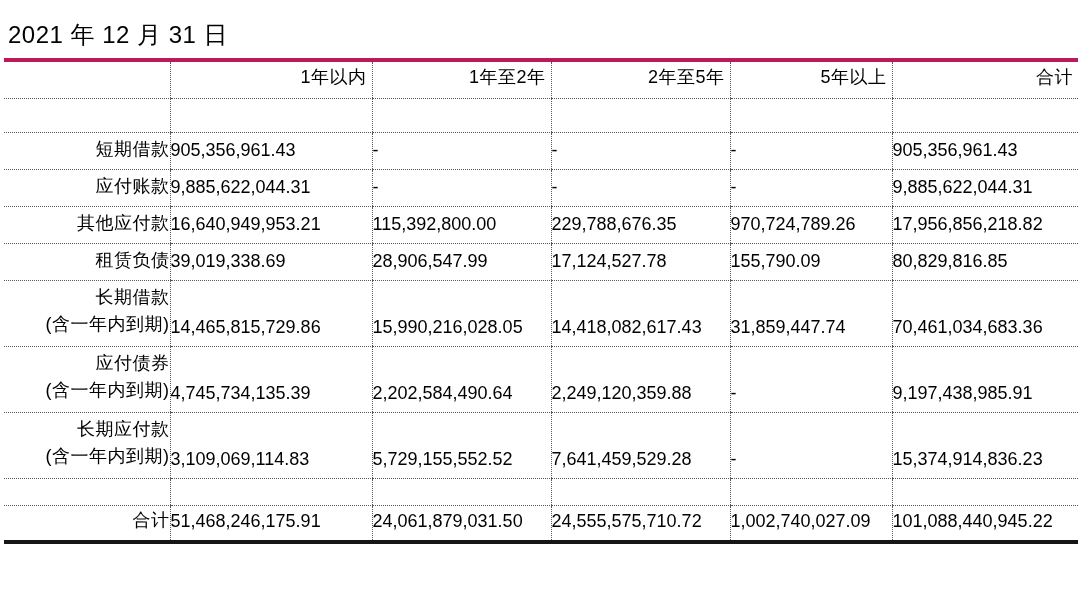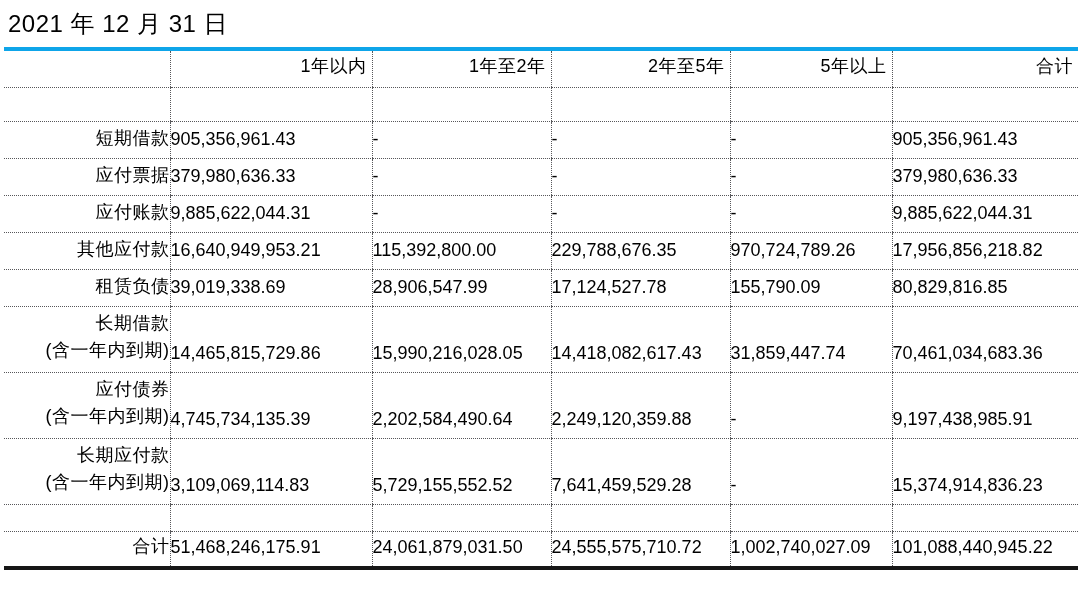--- a/index.html
+++ b/index.html
@@ -9,36 +9,36 @@
   }
   body {
     width: 1080px;
     height: 614px;
     overflow: hidden;
     font-family: "Liberation Sans", sans-serif;
     color: #000000;
     position: relative;
   }
   .page {
-    padding-top: 8px;
+    padding-top: 19px;
   }
   .title {
     margin: 0 0 7px 8px;
     font-size: 24px;
     font-weight: 400;
     letter-spacing: 0.5px;
     line-height: 32px;
     color: #000000;
   }
   table.maturity-table {
     border-collapse: collapse;
     table-layout: fixed;
     width: 1074px;
     margin-left: 4px;
-    border-top: 4px solid #0ea5e9;
+    border-top: 4px solid #be185d;
     border-bottom: 4px solid #161616;
   }
   col.c-label  { width: 166px; }
   col.c-v0     { width: 202px; }
   col.c-v1     { width: 179px; }
   col.c-v2     { width: 179px; }
   col.c-v3     { width: 162px; }
   col.c-v4     { width: 186px; }
 
   .maturity-table th,
@@ -115,28 +115,20 @@
         </tr>
         <tr class="row-data">
           <td class="label-cell">短期借款</td>
           <td class="num">905,356,961.43</td>
           <td class="num">-</td>
           <td class="num">-</td>
           <td class="num">-</td>
           <td class="num">905,356,961.43</td>
         </tr>
         <tr class="row-data">
-          <td class="label-cell">应付票据</td>
-          <td class="num">379,980,636.33</td>
-          <td class="num">-</td>
-          <td class="num">-</td>
-          <td class="num">-</td>
-          <td class="num">379,980,636.33</td>
-        </tr>
-        <tr class="row-data">
           <td class="label-cell">应付账款</td>
           <td class="num">9,885,622,044.31</td>
           <td class="num">-</td>
           <td class="num">-</td>
           <td class="num">-</td>
           <td class="num">9,885,622,044.31</td>
         </tr>
         <tr class="row-data">
           <td class="label-cell">其他应付款</td>
           <td class="num">16,640,949,953.21</td>

